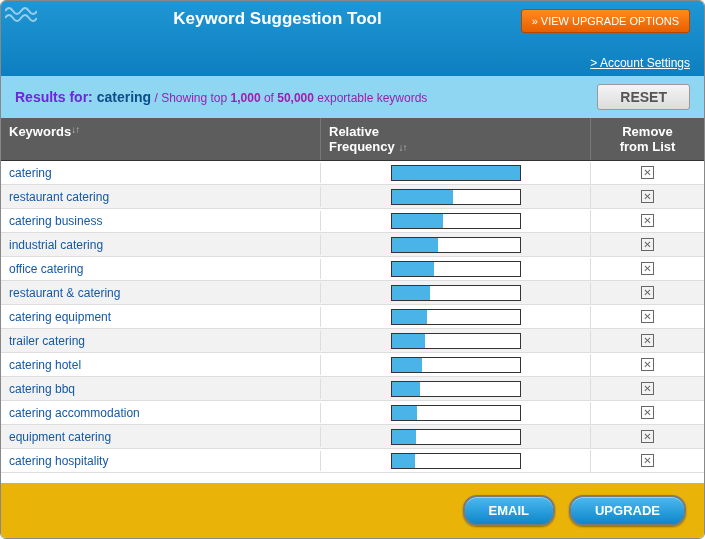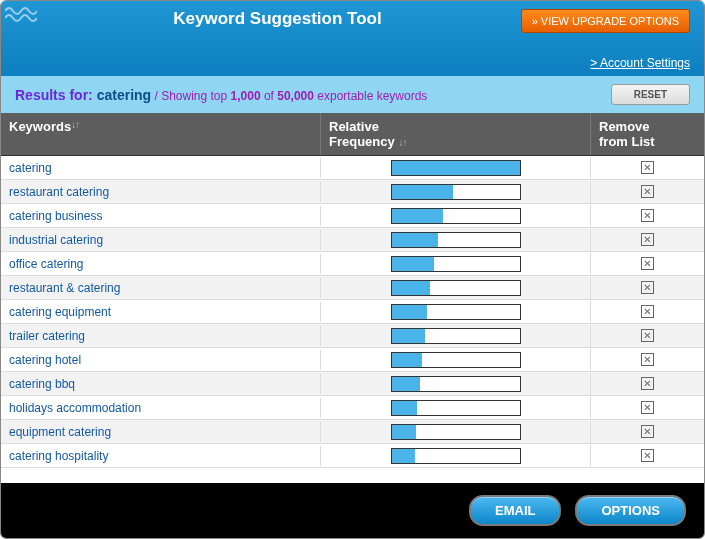--- a/index.html
+++ b/index.html
@@ -9,36 +9,36 @@
   .wave { position: absolute; left: 4px; top: 4px; width: 32px; height: 20px; opacity: 0.55; }
   .wave svg { width: 100%; height: 100%; }
   .title-block { text-align: center; font-weight: bold; font-size: 17px; line-height: 19px; margin-left: 30px; margin-right: 180px; }
   .title-sub { font-size: 16px; }
   .upgrade-btn { position: absolute; right: 14px; top: 8px; background: linear-gradient(#ff8a1e, #e85f00); border: 1px solid #b24700; color: #fff; font-size: 11px; font-weight: normal; padding: 5px 10px; border-radius: 3px; cursor: pointer; }
   .account-link { display: block; text-align: right; margin-top: 28px; font-size: 12px; color: #fff; text-decoration: underline; cursor: pointer; }
   .results-bar { background: #8ed6f2; padding: 8px 14px; font-size: 14px; position: relative; display: flex; align-items: center; }
   .results-label { font-weight: bold; color: #6d28d9; }
   .results-term { font-weight: bold; color: #0d4e8a; }
   .results-sub { color: #a21caf; font-size: 12px; }
-  .reset-btn { margin-left: auto; background: linear-gradient(#f4f4f4,#dcdcdc); border: 1px solid #999; border-radius: 3px; color: #555; font-size: 10px; font-weight: bold; padding: 4px 22px; cursor: pointer; }
+  .reset-btn { margin-left: auto; background: linear-gradient(#f4f4f4,#dcdcdc); border: 1px solid #999; border-radius: 3px; color: #555; font-size: 14px; font-weight: bold; padding: 4px 22px; cursor: pointer; }
   .columns-header { background: #5d5d5d; color: #fff; display: flex; font-size: 13px; font-weight: bold; border-bottom: 1px solid #333; }
   .col-keywords { flex: 0 0 320px; padding: 6px 8px; border-right: 1px solid #777; display:flex; align-items:flex-start; gap:0;}
   .col-freq { flex: 0 0 270px; padding: 6px 8px; border-right: 1px solid #777; display:flex; align-items:center; gap:4px;}
-  .col-remove { flex: 1; padding: 6px 8px; }
+  .col-remove { flex: 1; padding: 6px 8px; text-align: center; }
   .sort-arrows { color: #bbb; font-size: 10px; letter-spacing: -1px; }
   .table-body { flex: 1; overflow-y: scroll; background: #fff; }
   .row { display: flex; border-bottom: 1px solid #ddd; font-size: 12px; color: #1359a5; align-items: center; height: 24px; }
   .row:nth-child(even) { background: #f2f2f2; }
   .cell-kw { flex: 0 0 320px; padding: 3px 8px; border-right: 1px solid #ddd; cursor: pointer; }
   .cell-freq { flex: 0 0 270px; padding: 3px 8px; border-right: 1px solid #ddd; display:flex; justify-content:center; }
   .cell-remove { flex: 1; padding: 3px 8px; display: flex; justify-content: center; }
   .freq-bar-outer { width: 130px; height: 16px; border: 1px solid #333; background: #fff; }
   .freq-bar-inner { height: 100%; background: #4ab4e8; }
   .remove-x { width: 13px; height: 13px; border: 1px solid #666; color: #666; font-size: 10px; line-height: 11px; text-align: center; cursor: pointer; }
-  .footer { background: #000000; padding: 12px 18px; display: flex; justify-content: flex-end; gap: 14px; }
+  .footer { background: #eab308; padding: 12px 18px; display: flex; justify-content: flex-end; gap: 14px; }
   .footer-btn { background: linear-gradient(#4cb9f0,#0d86c9); border: 2px solid #7a7a7a; border-radius: 14px; color: #fff; font-weight: bold; font-size: 13px; padding: 6px 24px; cursor: pointer; box-shadow: inset 0 1px 0 rgba(255,255,255,.4), 0 1px 2px rgba(0,0,0,.4); }
   ::-webkit-scrollbar { width: 14px; }
   ::-webkit-scrollbar-track { background: #e4e4e4; }
   ::-webkit-scrollbar-thumb { background: #b8b8b8; border: 1px solid #999; border-radius: 2px; }
 </style>
 </head>
 <body>
 
 <div class="app">
 
@@ -186,21 +186,21 @@
         <div class="cell-freq">
           <div class="freq-bar-outer">
             <div class="freq-bar-inner" style="width:22%"></div>
           </div>
         </div>
         <div class="cell-remove">
           <div class="remove-x">✕</div>
         </div>
       </div>
       <div class="row">
-        <div class="cell-kw">holidays accommodation</div>
+        <div class="cell-kw">catering accommodation</div>
         <div class="cell-freq">
           <div class="freq-bar-outer">
             <div class="freq-bar-inner" style="width:20%"></div>
           </div>
         </div>
         <div class="cell-remove">
           <div class="remove-x">✕</div>
         </div>
       </div>
       <div class="row">
@@ -222,16 +222,16 @@
           </div>
         </div>
         <div class="cell-remove">
           <div class="remove-x">✕</div>
         </div>
       </div>
     </div>
 
   <div class="footer">
     <button class="footer-btn">EMAIL</button>
-    <button class="footer-btn">OPTIONS</button>
+    <button class="footer-btn">UPGRADE</button>
   </div>
 
 </div>
 
 </body></html>

